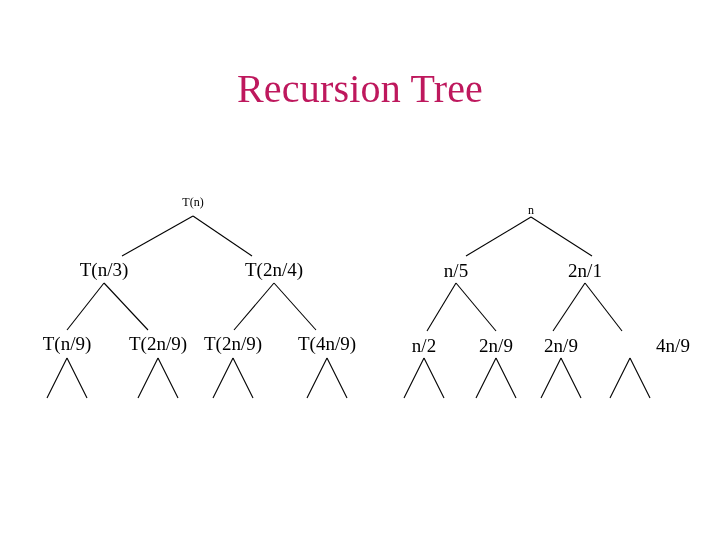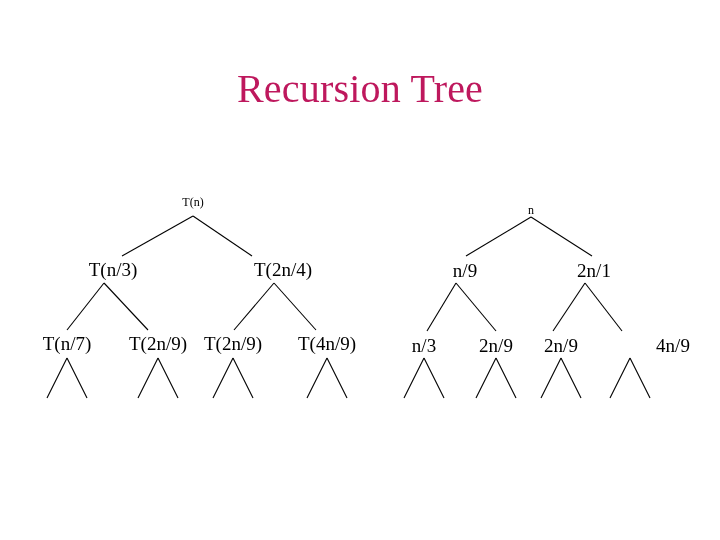--- a/index.html
+++ b/index.html
@@ -50,21 +50,21 @@
   .node {
     position: absolute;
     font-size: 19px;
     line-height: 20px;
     white-space: nowrap;
     text-align: center;
     transform: translateX(-50%);
     color: #000000;
   }
   .node.lvl0 { font-size: 12px; }
-  .node.lvl1 { font-size: 19px; margin-left: 9px; }
+  .node.lvl1 { font-size: 19px; }
   .node.lvl2 { font-size: 19px; }
 </style>
 </head>
 <body>
 
 <div id="slide">
 
   <div id="title">Recursion Tree</div>
 
   <svg id="edges" viewBox="0 0 720 540" width="720" height="540" xmlns="http://www.w3.org/2000/svg">
@@ -99,28 +99,28 @@
         <line x1="561" y1="358" x2="581" y2="398"></line>
         <line x1="630" y1="358" x2="610" y2="398"></line>
         <line x1="630" y1="358" x2="650" y2="398"></line>
       </g>
   </svg>
 
   <div id="nodes-left">
       <div class="node lvl0" style="left: 193px; top: 192px;">T(n)</div>
       <div class="node lvl1" style="left: 104px; top: 260px;">T(n/3)</div>
       <div class="node lvl1" style="left: 274px; top: 260px;">T(2n/4)</div>
-      <div class="node lvl2" style="left: 67px; top: 334px;">T(n/7)</div>
+      <div class="node lvl2" style="left: 67px; top: 334px;">T(n/9)</div>
       <div class="node lvl2" style="left: 158px; top: 334px;">T(2n/9)</div>
       <div class="node lvl2" style="left: 233px; top: 334px;">T(2n/9)</div>
       <div class="node lvl2" style="left: 327px; top: 334px;">T(4n/9)</div>
     </div>
   <div id="nodes-right">
       <div class="node lvl0" style="left: 531px; top: 200px;">n</div>
-      <div class="node lvl1" style="left: 456px; top: 261px;">n/9</div>
+      <div class="node lvl1" style="left: 456px; top: 261px;">n/5</div>
       <div class="node lvl1" style="left: 585px; top: 261px;">2n/1</div>
-      <div class="node lvl2" style="left: 424px; top: 336px;">n/3</div>
+      <div class="node lvl2" style="left: 424px; top: 336px;">n/2</div>
       <div class="node lvl2" style="left: 496px; top: 336px;">2n/9</div>
       <div class="node lvl2" style="left: 561px; top: 336px;">2n/9</div>
       <div class="node lvl2" style="left: 630px; top: 336px; margin-left: 43px;">4n/9</div>
     </div>
 
 </div>
 
 </body></html>

